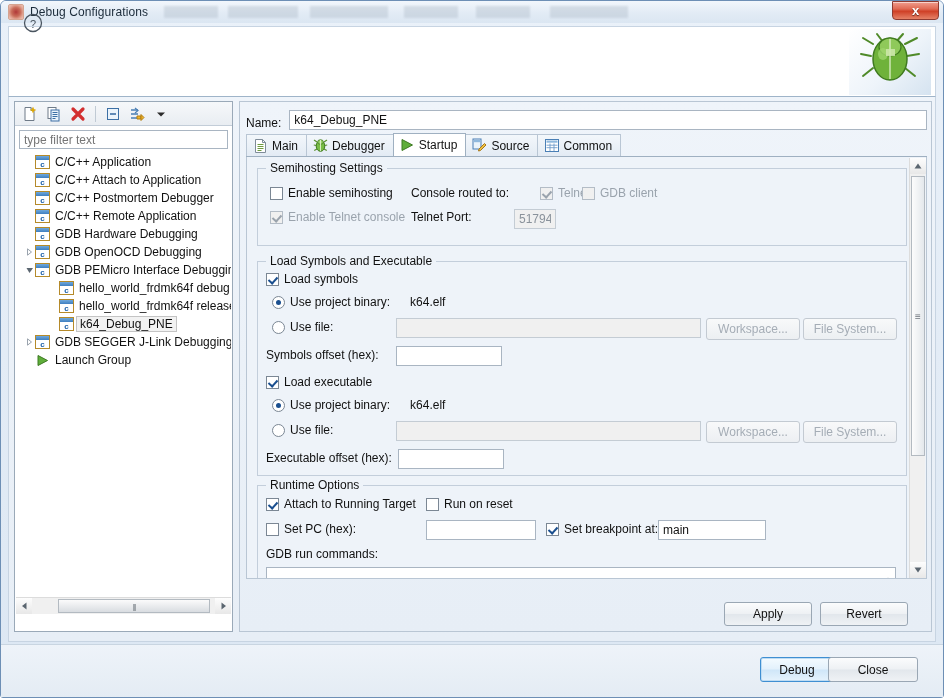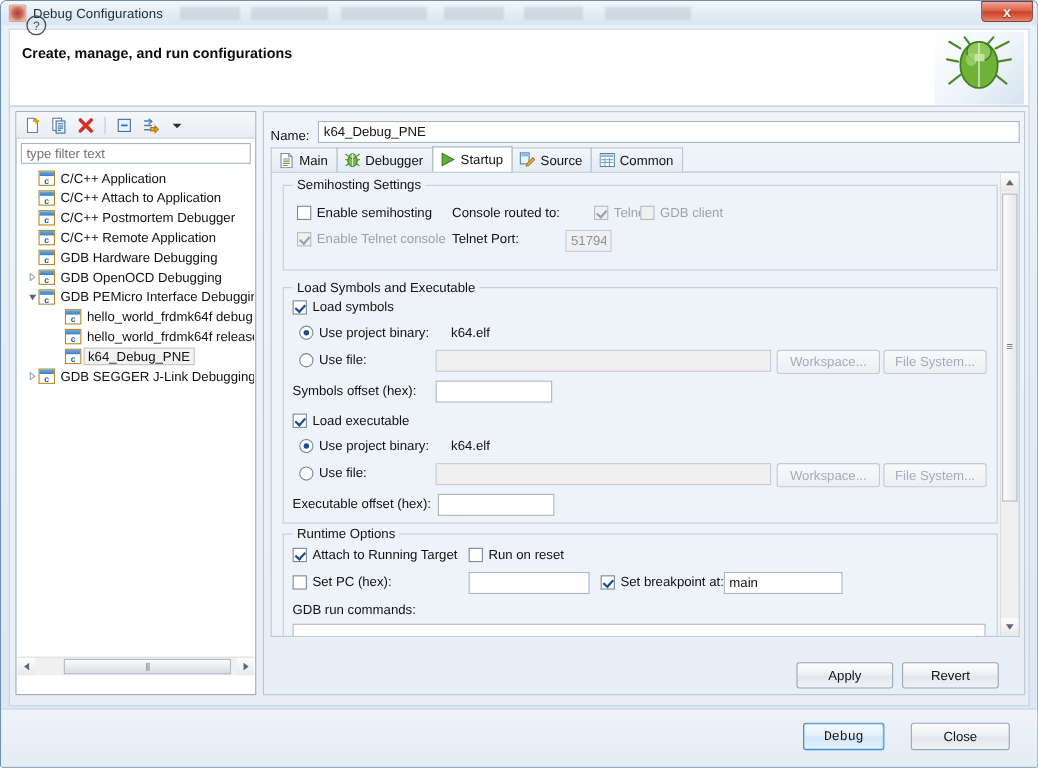--- a/index.html
+++ b/index.html
@@ -270,45 +270,44 @@
   #revert-btn { position: absolute; left: 819px; top: 601px; width: 88px; height: 24px; }
 
   
   #footer {
     position: absolute; left: 0; top: 643px; width: 942px; height: 53px;
     background: linear-gradient(180deg,#eef3f9 0%, #e4ecf4 100%);
     border-top: 1px solid #c9d5e1;
   }
   #help-icon { position: absolute; left: 22px; top: 12px; width: 20px; height: 20px; }
   #debug-btn {
-    position: absolute; left: 729px; top: 656px; width: 74px; height: 25px;
+    position: absolute; left: 759px; top: 656px; width: 74px; height: 25px;
     border: 1px solid #3f8fd2; border-radius: 3px;
     background: linear-gradient(180deg,#f4fbff 0%, #e3f1fc 48%, #cfe6f8 52%, #e6f3fd 100%);
     box-shadow: 0 0 0 1px #bedcf3 inset;
     display:flex; align-items:center; justify-content:center;
-    font-size: 12px; color:#111;font-family:Liberation Mono, monospace;
+    font-size: 12px; color:#111;
   }
   #close-bottom-btn {
     position: absolute; left: 827px; top: 656px; width: 90px; height: 25px;
   }
 </style>
 </head>
 <body>
 
 <div id="window">
 
   <div id="titlebar">
     <div id="title-icon"></div>
     <div id="title-text">Debug Configurations</div>
     <div id="title-ghost"></div>
     <div id="close-btn">x</div>
   </div>
 
   <div id="header">
-    <div id="header-title">Create, manage, and run configurations</div>
     <div id="header-bug">
       <svg id="bug-svg" width="62" height="58" viewBox="0 0 62 58">
         <g stroke="#4f8a28" stroke-width="2" fill="none" stroke-linecap="round">
           <path d="M14 12 L4 6"></path>
             <path d="M12 24 L2 22"></path>
             <path d="M14 36 L4 44"></path>
           <path d="M46 12 L58 6"></path>
             <path d="M48 24 L60 22"></path>
             <path d="M46 36 L56 44"></path>
           <path d="M24 10 L18 2"></path>
@@ -465,20 +464,30 @@
             <span class="tw-arrow">
               <svg width="7" height="8" viewBox="0 0 7 8">
                 <path d="M1.5 0.8 L5.5 4 L1.5 7.2z" fill="none" stroke="#9aa3ad" stroke-width="1"></path>
               </svg>
             </span>
             <span class="c-icon">
               <i>c</i>
             </span>
             <span class="tree-label">GDB SEGGER J-Link Debugging</span>
           </div>
+          <div class="tree-row">
+            <span class="tw-spacer" style="width: 8px;"></span>
+            <span class="tw-arrow"></span>
+            <span class="launch-icon">
+              <svg width="13" height="13" viewBox="0 0 13 13">
+                <path d="M2 1.5 L11.5 6.5 L2 11.5z" fill="#5fae3a" stroke="#3d7a22"></path>
+              </svg>
+            </span>
+            <span class="tree-label">Launch Group</span>
+          </div>
         </div>
 
       <div id="tree-hscroll">
         <div class="hs-arrow">
           <svg width="7" height="8" viewBox="0 0 7 8">
               <path d="M5.5 0.5 L1 4 L5.5 7.5z" fill="#5b6670"></path>
             </svg>
         </div>
         <div id="hs-track">
           <div id="hs-thumb"></div>

